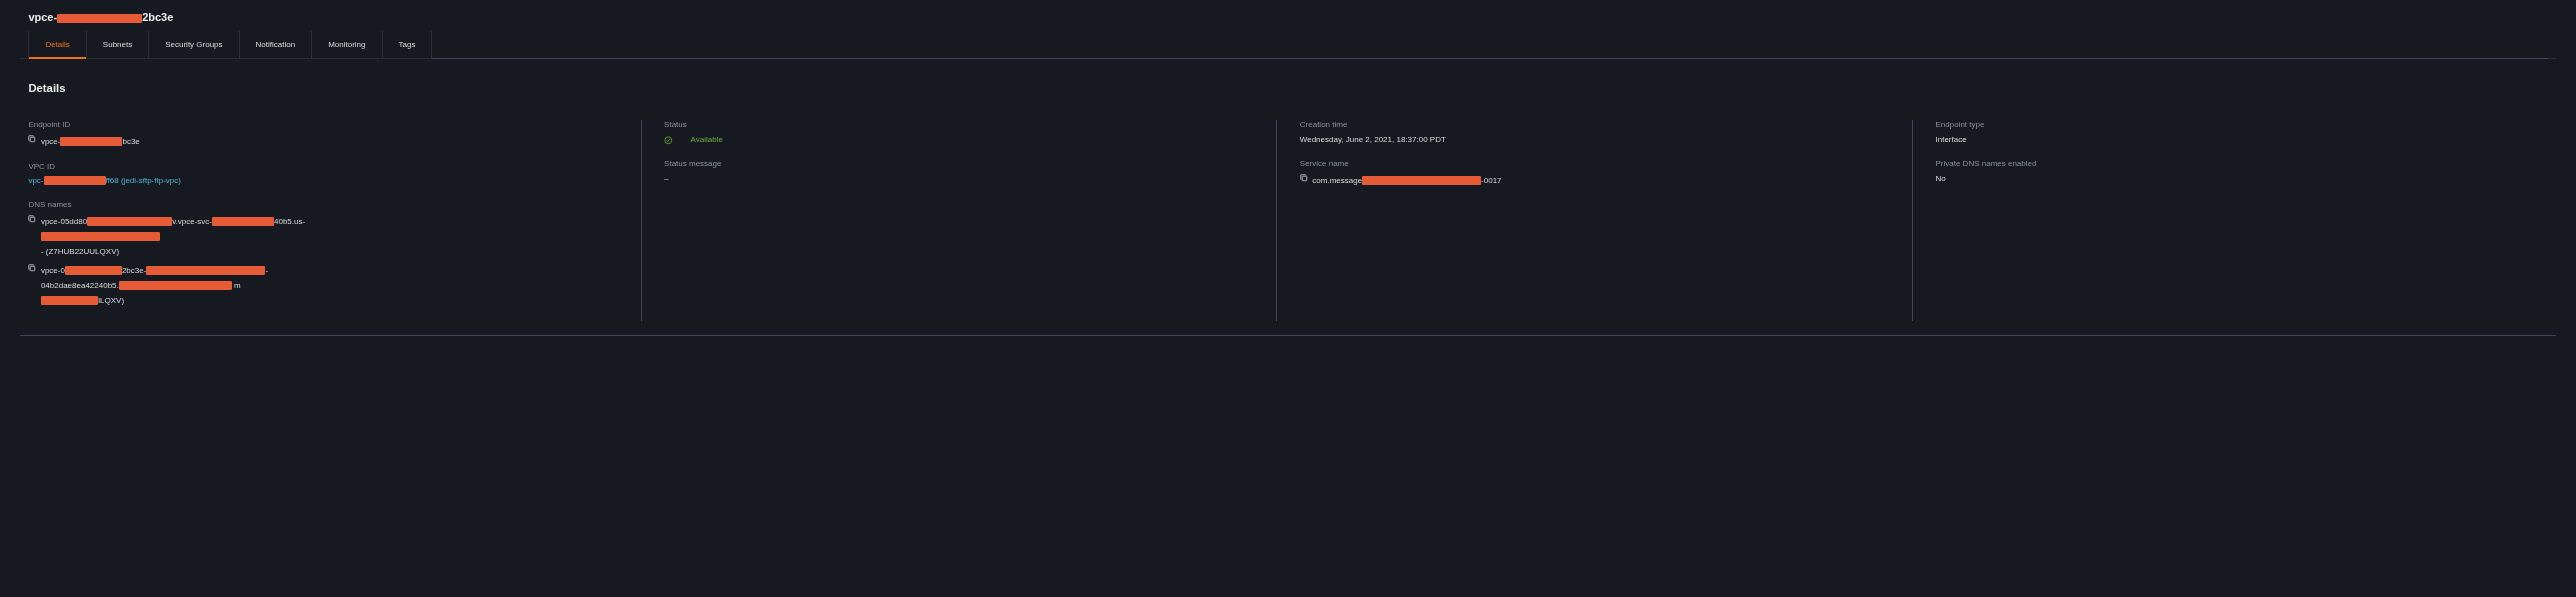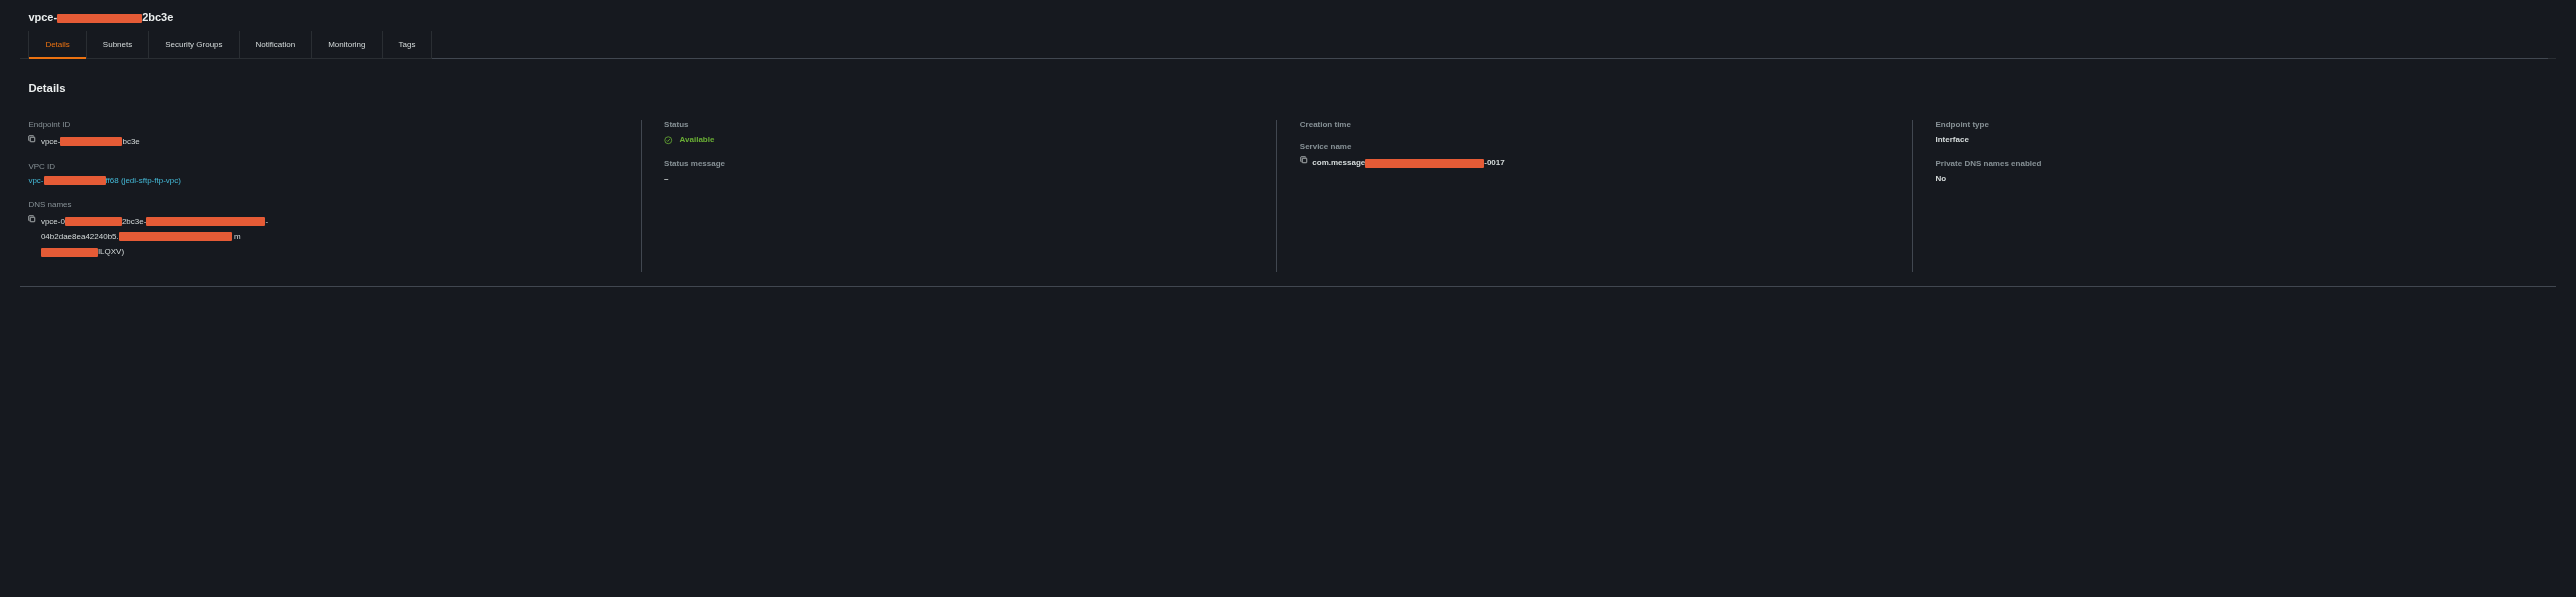--- a/index.html
+++ b/index.html
@@ -71,21 +71,21 @@
     font-weight: 700;
     color: #eaeded;
     padding: 0 0 13.6px 0;
   }
 
   .details-grid {
     display: flex;
     gap: 0;
   }
   .col { flex: 1; padding-right: 22.6px; margin-top: 13px; }
-  .col:not(:first-child) { border-left: 0.6px solid #414750; padding-left: 22.6px; font-weight: bold; }
+  .col:not(:first-child) { border-left: 0.6px solid #414750; padding-left: 22.6px; }
 
   .field { margin-bottom: 12.4px; }
   .field-label {
     color: #879196;
     font-size: 8px;
     margin-bottom: 4.5px;
   }
   .field-value {
     color: #d5dbdb;
     font-size: 8px;
@@ -93,21 +93,21 @@
     display: flex;
     align-items: flex-start;
     gap: 4.5px;
   }
   .field-value.link a, .field-value a { color: #44b9d6; text-decoration: none; }
 
   .status-ok {
     color: #6aaf35;
     display: inline-flex;
     align-items: center;
-    gap: 7px;
+    gap: 18px;
   }
 
   .copy-icon { flex-shrink: 0; margin-top: 1.1px; cursor: pointer; }
   .copy-icon svg { width: 8px; height: 8px; stroke: #d5dbdb; fill: none; stroke-width: 1.5; }
 
   
   .redact {
     display: inline-block;
     background: #e55b36;
     border-radius: 1.1px;
@@ -166,20 +166,33 @@
         <div class="field-value link">
           <a href="#">
             <span>vpc-</span><span class="redact r-sm"></span><span>ff68 (jedi-sftp-ftp-vpc)</span>
           </a>
         </div>
       </div>
 
       <div class="field">
         <div class="field-label">DNS names</div>
 
+        <div class="field-value">
+          <span class="copy-icon">
+            <svg viewBox="0 0 16 16">
+                <rect x="4.5" y="4.5" width="9" height="9" rx="1"></rect>
+                <path d="M3 11.5H2.5A1 1 0 0 1 1.5 10.5V2.5A1 1 0 0 1 2.5 1.5H10.5A1 1 0 0 1 11.5 2.5V3"></path>
+              </svg>
+          </span>
+          <span class="dns-block">
+            <span>vpce-05dd80</span><span class="redact r-md"></span><span>v.vpce-svc-</span><span class="redact r-sm"></span><span>40b5.us-</span><br>
+            <span class="redact r-lg"></span><br>
+            <span>- (Z7HUB22UULQXV)</span>
+          </span>
+        </div>
 
         <div class="field-value" style="margin-top:3.4px;">
           <span class="copy-icon">
             <svg viewBox="0 0 16 16">
                 <rect x="4.5" y="4.5" width="9" height="9" rx="1"></rect>
                 <path d="M3 11.5H2.5A1 1 0 0 1 1.5 10.5V2.5A1 1 0 0 1 2.5 1.5H10.5A1 1 0 0 1 11.5 2.5V3"></path>
               </svg>
           </span>
           <span class="dns-block">
             <span>vpce-0</span><span class="redact" style="width:57px;height:9px;"></span><span>2bc3e-</span><span class="redact r-lg"></span><span>-</span><br>
@@ -205,20 +218,21 @@
       </div>
       <div class="field">
         <div class="field-label">Status message</div>
         <div class="field-value">–</div>
       </div>
     </div>
 
     <div class="col">
       <div class="field">
         <div class="field-label">Creation time</div>
+        <div class="field-value">Wednesday, June 2, 2021, 18:37:00 PDT</div>
       </div>
       <div class="field">
         <div class="field-label">Service name</div>
         <div class="field-value">
           <span class="copy-icon">
             <svg viewBox="0 0 16 16">
                 <rect x="4.5" y="4.5" width="9" height="9" rx="1"></rect>
                 <path d="M3 11.5H2.5A1 1 0 0 1 1.5 10.5V2.5A1 1 0 0 1 2.5 1.5H10.5A1 1 0 0 1 11.5 2.5V3"></path>
               </svg>
           </span>

